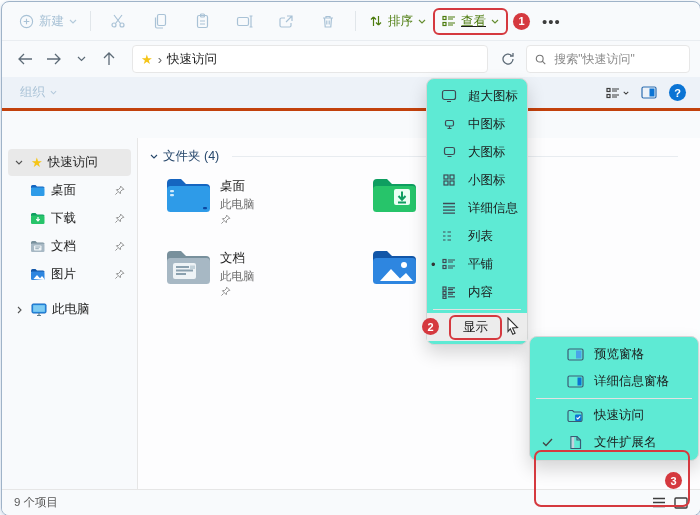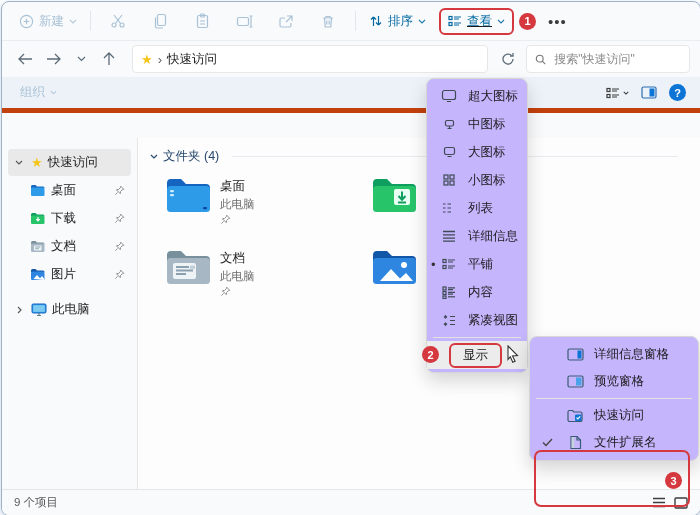--- a/index.html
+++ b/index.html
@@ -17,44 +17,44 @@
   .win-controls{margin-left:auto;display:flex;}
   .win-btn{width:42px;height:28px;display:flex;align-items:center;justify-content:center;color:#444;}
   .min-glyph{width:10px;height:1px;background:#444;}
   .max-glyph{width:9px;height:9px;border:1px solid #444;border-radius:1px;}
   .close-glyph{font-size:12px;line-height:1;}
 
   
   .toolbar{display:flex;align-items:center;height:38px;padding:0 10px;border-bottom:1px solid #e9edf1;}
   .tbtn{display:flex;align-items:center;gap:5px;padding:4px 7px;border-radius:4px;}
   .dis{color:#a9c2d6;}
-  .en{color:#0369a1;justify-content:space-between;}
+  .en{color:#4d7c0f;justify-content:space-between;}
   .tico{width:26px;height:26px;display:flex;align-items:center;justify-content:center;margin:0 8px;}
   .tb-sep{width:1px;height:20px;background:#e1e6ea;margin:0 6px;}
   .chev{opacity:.85;}
-  .red-box{border:2px solid #d5393f;border-radius:6px;display:flex;align-items:center;gap:5px;padding:3px 7px;margin-left:6px;text-decoration:underline;}
+  .red-box{border:2px solid #d5393f;border-radius:6px;display:flex;align-items:center;gap:5px;padding:3px 7px;margin-left:0;text-decoration:underline;}
   .badge{width:17px;height:17px;border-radius:50%;background:#d5393f;color:#fff;font-size:11px;font-weight:bold;
          display:flex;align-items:center;justify-content:center;}
   .more-dots{font-size:15px;letter-spacing:1px;color:#3d3d3d;margin-left:12px;}
 
   
   .navrow{display:flex;align-items:center;height:36px;padding:0 10px;gap:2px;}
   .nav-ic{width:26px;height:26px;display:flex;align-items:center;justify-content:center;color:#5d6b77;border-radius:4px;}
   .addressbox{flex:1;display:flex;align-items:center;height:26px;background:#fff;border:1px solid #e7e7e7;border-radius:4px;
               margin:0 6px 0 8px;padding:0 8px;gap:5px;max-width:390px;}
   .star{color:#f5c518;font-size:13px;}
   .crumb-sep{color:#666;font-size:13px;}
   .refresh-ic{width:24px;height:24px;display:flex;align-items:center;justify-content:center;color:#5d6b77;}
   .searchbox{display:flex;align-items:center;height:26px;width:146px;background:#fff;border:1px solid #e7e7e7;border-radius:4px;
              padding:0 8px;gap:6px;margin-left:4px;}
   .searchbox input{border:none;outline:none;width:100%;font-size:12px;color:#333;background:transparent;font-family:"Liberation Sans",sans-serif;}
   .searchbox input::placeholder{color:#8a8a8a;}
 
   
-  .cmdrow{display:flex;height:31px;background:#edf2f8;border-bottom:5px solid #c2410c;padding:0 14px;}
+  .cmdrow{display:flex;height:31px;background:#edf2f8;border-bottom:3px solid #c2410c;padding:0 14px;}
   .cmd-right{margin-left:auto;display:flex;align-items:center;gap:12px;}
   .help-circle{width:17px;height:17px;border-radius:50%;background:#0b74d4;color:#fff;font-size:11px;font-weight:bold;
                display:flex;align-items:center;justify-content:center;}
 
   
   .body{position:absolute;top:136px;bottom:25px;left:0;right:0;display:flex;}
   .sidebar{width:135px;padding-top:10px;box-sizing:border-box;}
   .sb-row{display:flex;align-items:center;height:27px;margin:1px 6px;border-radius:4px;padding:0 4px;gap:5px;}
   .sb-row.sel{background:#e9e9e9;}
   .sb-exp{width:14px;display:flex;justify-content:center;color:#555;}
@@ -71,21 +71,21 @@
   .tile-name{color:#1b1b1b;}
   .tile-loc{color:#6d6d6d;font-size:11.5px;}
   .tile-pin{color:#8a8a8a;}
 
   
   .statusbar{position:absolute;left:0;right:0;bottom:0;height:25px;border-top:1px solid #e6e6e6;background:#f8fafc;
              display:flex;align-items:center;padding:0 12px;font-size:11.5px;color:#5a5a5a;}
   .sb-views{margin-left:auto;display:flex;gap:8px;align-items:center;color:#3d3d3d;}
 
   
-  .menu{position:absolute;background:#c4b5fd;border:1px solid #d6d6d6;border-radius:8px;
+  .menu{position:absolute;background:#5eead4;border:1px solid #d6d6d6;border-radius:8px;
         box-shadow:0 8px 18px rgba(0,0,0,.16);z-index:40;padding:3px 0;box-sizing:border-box;}
   .view-menu{left:424px;top:76px;width:102px;}
   .mi{display:flex;align-items:center;height:28px;padding:0 8px 0 14px;gap:11px;position:relative;color:#1b1b1b;}
   .mi-ic{width:16px;display:flex;justify-content:center;color:#3f4a54;}
   .mi .bullet{position:absolute;left:4px;font-size:13px;color:#333;}
   .mi-sep{height:1px;background:#e2e2e2;margin:3px 6px;}
   .mi.hover{background:#ececec;}
   .show-label-box{border:2px solid #d5393f;border-radius:6px;padding:2px 12px;margin-left:8px;}
   .badge-2{position:absolute;left:-5px;top:5px;z-index:60;}
   .cursor{position:absolute;left:78px;top:4px;z-index:61;}
@@ -472,33 +472,33 @@
             <rect x="1" y="1" width="4" height="4"></rect>
             <rect x="7" y="1" width="4" height="4"></rect>
             <rect x="1" y="7" width="4" height="4"></rect>
             <rect x="7" y="7" width="4" height="4"></rect>
           </svg>
         </span>
       <span class="mi-lb">小图标</span>
     </div>
     <div class="mi">
       <span class="mi-ic">
+          <svg width="14" height="12" viewBox="0 0 14 12" fill="none" stroke="currentColor" stroke-width="1.3">
+            <path d="M1 1.5h12M1 4.8h12M1 8.1h12M1 11.2h12"></path>
+          </svg>
+        </span>
+      <span class="mi-lb">详细信息</span>
+    </div>
+    <div class="mi">
+      <span class="mi-ic">
           <svg width="14" height="12" viewBox="0 0 14 12" fill="none" stroke="currentColor" stroke-width="1.2">
             <path d="M1 2h2.5M5.5 2H9M1 6h2.5M5.5 6H9M1 10h2.5M5.5 10H9"></path>
           </svg>
         </span>
       <span class="mi-lb">列表</span>
-    </div>
-    <div class="mi">
-      <span class="mi-ic">
-          <svg width="14" height="12" viewBox="0 0 14 12" fill="none" stroke="currentColor" stroke-width="1.3">
-            <path d="M1 1.5h12M1 4.8h12M1 8.1h12M1 11.2h12"></path>
-          </svg>
-        </span>
-      <span class="mi-lb">详细信息</span>
     </div>
     <div class="mi">
       <span class="bullet">•</span>
       <span class="mi-ic">
           <svg width="14" height="12" viewBox="0 0 14 12" fill="none" stroke="currentColor" stroke-width="1.2">
             <rect x="1" y="1.5" width="3" height="3"></rect>
             <path d="M6 2h7M6 4h5"></path>
             <rect x="1" y="7.5" width="3" height="3"></rect>
             <path d="M6 8h7M6 10h5"></path>
           </svg>
@@ -511,62 +511,54 @@
             <rect x="1" y="1" width="3" height="3"></rect>
             <path d="M6 1.8h7M6 3.6h5"></path>
             <rect x="1" y="5.5" width="3" height="3"></rect>
             <path d="M6 6.3h7M6 8.1h5"></path>
             <rect x="1" y="10" width="3" height="2.5"></rect>
             <path d="M6 10.8h7"></path>
           </svg>
         </span>
       <span class="mi-lb">内容</span>
     </div>
-    <div class="mi">
-      <span class="mi-ic">
-          <svg width="14" height="13" viewBox="0 0 14 13" fill="none" stroke="currentColor" stroke-width="1.2">
-            <path d="M3.5 1v3M2 2.5L3.5 4 5 2.5M3.5 12V9M2 10.5L3.5 9 5 10.5M8 2.5h5M8 6.5h5M8 10.5h5"></path>
-          </svg>
-        </span>
-      <span class="mi-lb">紧凑视图</span>
-    </div>
     <div class="mi-sep"></div>
     <div class="mi hover">
       <span class="badge badge-2">2</span>
       <span class="show-label-box">
         <span class="mi-lb">显示</span>
       </span>
       <span class="cursor">
         <svg width="16" height="19" viewBox="0 0 16 19">
             <path d="M3 1l9.5 9.5-5 .4 2.6 5.4-2.3 1-2.5-5.5L3 14.5z" fill="#fff" stroke="#333" stroke-width="1.1"></path>
           </svg>
       </span>
     </div>
   </div>
 
   <div class="menu sub-menu">
     <div class="smi">
       <span class="smi-check"></span>
       <span class="smi-ic">
           <svg width="17" height="13" viewBox="0 0 17 13">
             <rect x="1" y="1" width="15" height="11" rx="1.5" fill="none" stroke="#3b5a74" stroke-width="1.2"></rect>
-            <rect x="10.5" y="2.5" width="4" height="8" fill="#0b74d4"></rect>
-          </svg>
-        </span>
-      <span>详细信息窗格</span>
+            <rect x="9" y="2.5" width="5.5" height="8" fill="#4aa3e8"></rect>
+          </svg>
+        </span>
+      <span>预览窗格</span>
     </div>
     <div class="smi">
       <span class="smi-check"></span>
       <span class="smi-ic">
           <svg width="17" height="13" viewBox="0 0 17 13">
             <rect x="1" y="1" width="15" height="11" rx="1.5" fill="none" stroke="#3b5a74" stroke-width="1.2"></rect>
-            <rect x="9" y="2.5" width="5.5" height="8" fill="#4aa3e8"></rect>
-          </svg>
-        </span>
-      <span>预览窗格</span>
+            <rect x="10.5" y="2.5" width="4" height="8" fill="#0b74d4"></rect>
+          </svg>
+        </span>
+      <span>详细信息窗格</span>
     </div>
     <div class="mi-sep"></div>
     <div class="smi">
       <span class="smi-check"></span>
       <span class="smi-ic">
           <svg width="16" height="14" viewBox="0 0 16 14">
             <path d="M1 3a1.5 1.5 0 011.5-1.5h3L7 3h6.5A1.5 1.5 0 0115 4.5V11a1.5 1.5 0 01-1.5 1.5h-11A1.5 1.5 0 011 11z" fill="none" stroke="#3b5a74" stroke-width="1.2"></path>
             <rect x="8" y="5.5" width="6.5" height="6.5" rx="1.2" fill="#0b74d4"></rect>
             <path d="M9.5 8.7l1.3 1.3 2.4-2.6" stroke="#fff" stroke-width="1.2" fill="none"></path>
           </svg>

